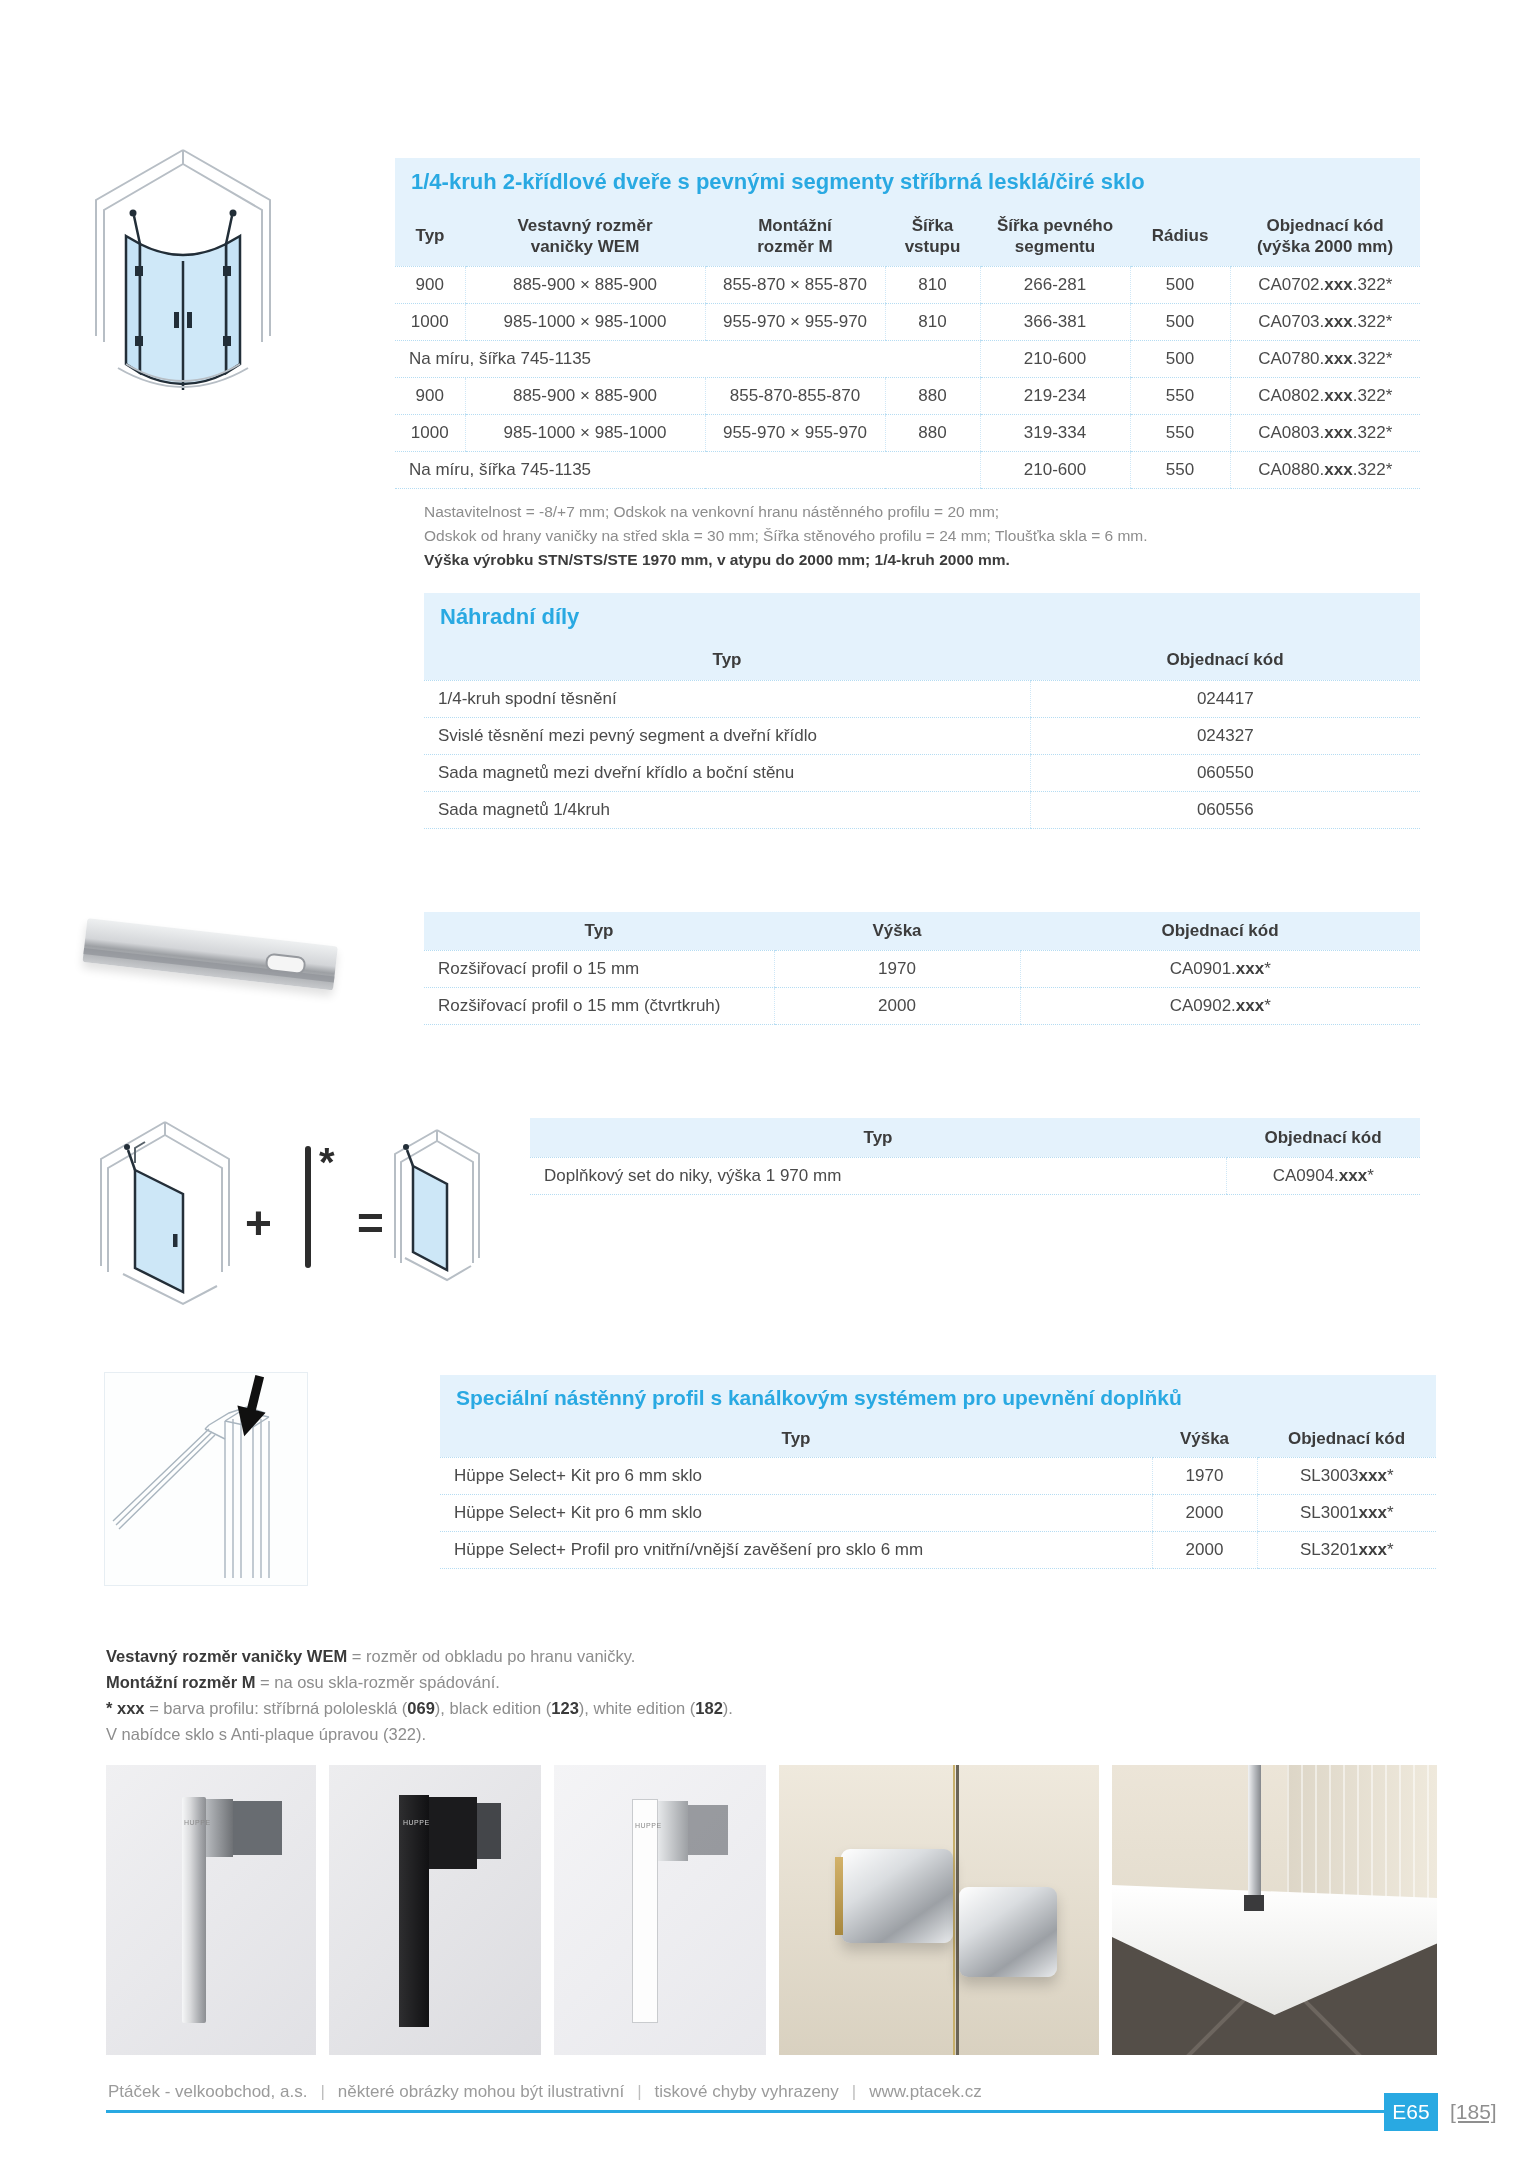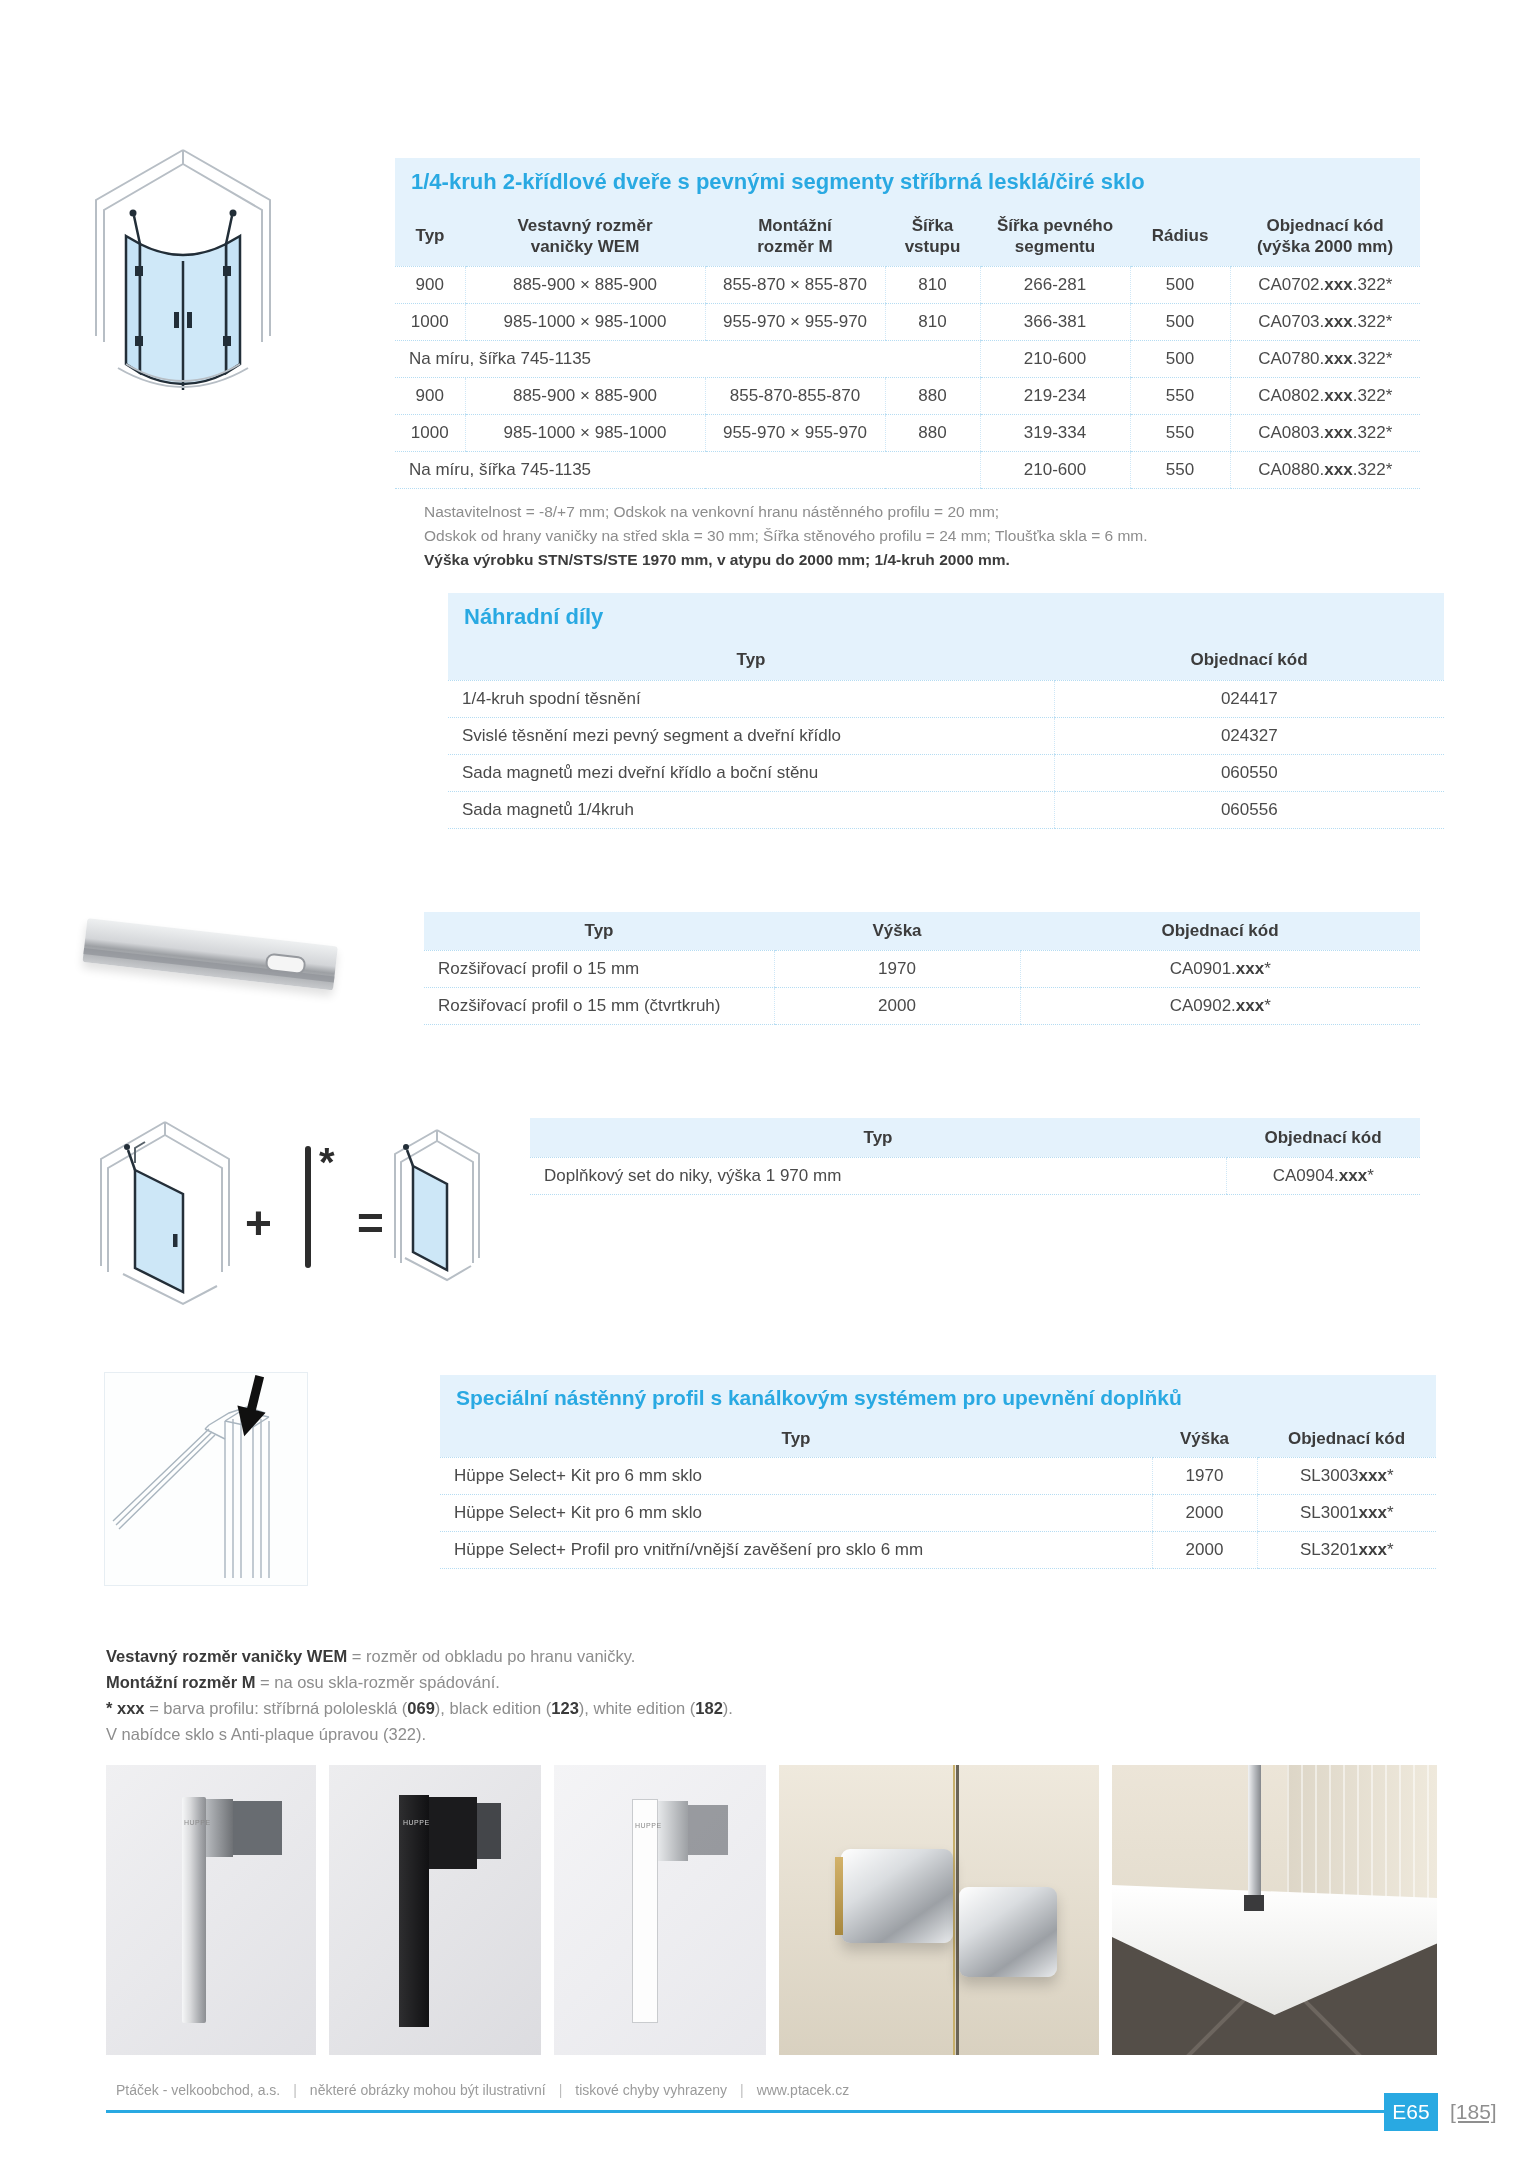--- a/index.html
+++ b/index.html
@@ -21,21 +21,21 @@
   .code{color:#9e9e9e;}
   .code b{color:#3f3f3f;font-weight:bold;}
 
   
   .notes{font-size:15.5px;line-height:24px;color:#8d8d8d;}
   .notes .strong{color:#3c3c3c;font-weight:bold;}
   .footnotes{font-size:16.5px;line-height:26px;color:#8d8d8d;}
   .footnotes b{color:#3a3a3a;}
 
   
-  .footer-text{font-size:14px;color:#9b9b9b;margin-left:8px;}
+  .footer-text{font-size:17px;color:#9b9b9b;}
   .fsep{margin:0 13px;color:#bdbdbd;}
   .footer-rule{background:#29a9e2;height:3px;}
   .page-code{background:#29a9e2;color:#ffffff;font-size:21px;display:flex;
              align-items:center;justify-content:center;}
   .page-num{color:#8f8f8f;font-size:21px;text-decoration:underline;}
 
   
   .photo{position:absolute;top:1765px;height:290px;overflow:hidden;}
   .ph-grad1{background:linear-gradient(135deg,#f0f0f2 0%,#e1e1e5 100%);}
   .ph-grad2{background:linear-gradient(135deg,#ededef 0%,#dcdce0 100%);}
@@ -174,21 +174,21 @@
       </tbody>
     </table>
   </div>
 
   <div class="abs notes" style="left:424px;top:500px;width:1000px">
     <div>Nastavitelnost = -8/+7 mm; Odskok na venkovní hranu nástěnného profilu = 20 mm;</div>
     <div>Odskok od hrany vaničky na střed skla = 30 mm; Šířka stěnového profilu = 24 mm; Tloušťka skla = 6 mm.</div>
     <div class="strong">Výška výrobku STN/STS/STE 1970 mm, v atypu do 2000 mm; 1/4-kruh 2000 mm.</div>
   </div>
 
-  <div class="abs" style="left:448px;top:593px;width:996px">
+  <div class="abs" style="left:424px;top:593px;width:996px">
     <div class="titlebar" style="height:47px;font-size:22px">
       <span>Náhradní díly</span>
     </div>
     <table class="tbl">
       <colgroup>
           <col style="width:606px">
           <col style="width:390px">
         </colgroup>
       <thead>
           <tr style="height:40px">

